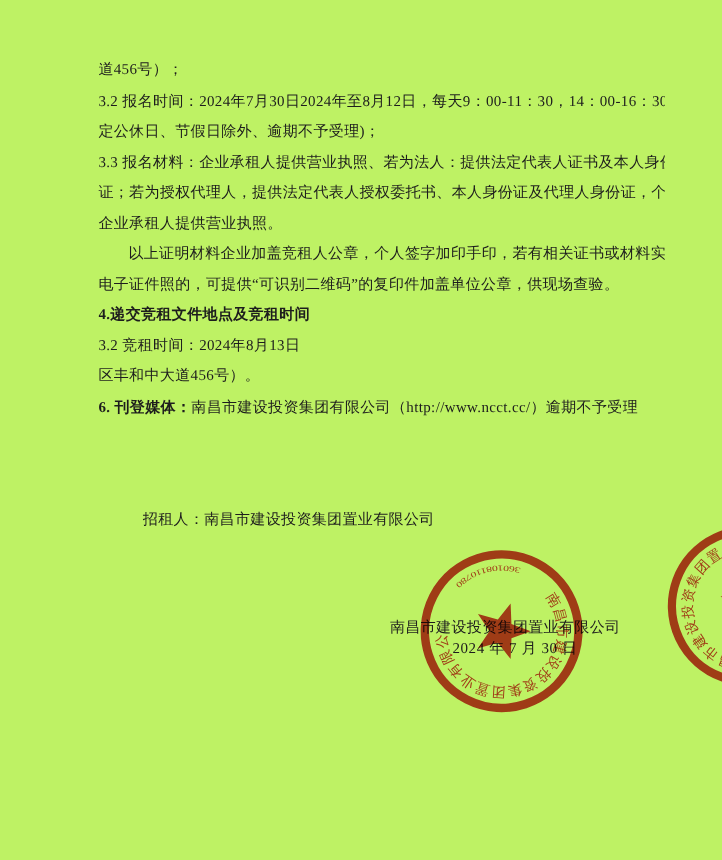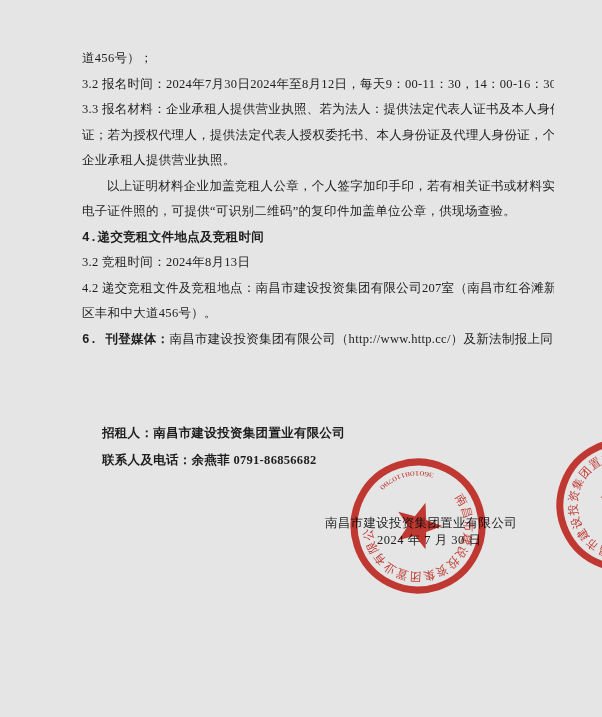--- a/index.html
+++ b/index.html
@@ -1,42 +1,41 @@
 <!DOCTYPE html>
 <html><head>
 <meta charset="utf-8">
 <style>
   html,body{margin:0;padding:0;background:#888;}
   .page{
     position:relative;
     width:602px;height:717px;
     margin:0 auto;
-    background:#e5e5e5;
+    background:#bef264;
     overflow:hidden;
     font-family:"Liberation Serif","DejaVu Serif",serif;
     color:#1d1d1d;
   }
   .doc-body{
     position:absolute;
     left:82px;top:46px;width:472px;
     overflow:hidden;
   }
   .doc-body .line{
     height:25.5px;line-height:25.5px;
     font-size:12.5px;
     white-space:nowrap;overflow:hidden;
     letter-spacing:0.3px;
   }
   .doc-body .line.indent{padding-left:25px;}
-  .bold{font-weight:bold;font-family:Liberation Mono, monospace;}
+  .bold{font-weight:bold;}
   .contact-block{
     position:absolute;
-    left:102px;top:420px;width:420px;
+    left:119px;top:420px;width:420px;
     overflow:hidden;
-    font-weight:bold;
   }
   .contact-block .line{
     height:27px;line-height:27px;
     font-size:12.5px;white-space:nowrap;overflow:hidden;
     letter-spacing:0.3px;
   }
   .sig-company{
     position:absolute;left:325px;top:514px;
     font-size:12.5px;line-height:18px;white-space:nowrap;
     letter-spacing:0.3px;
@@ -56,35 +55,34 @@
   .stamp-edge{left:553px;top:435px;}
 </style>
 </head>
 <body>
 
 <div class="page">
 
   <div class="doc-body" id="doc-body">
       <div class="line"><span>道456号）；</span></div>
       <div class="line"><span>3.2 报名时间：2024年7月30日2024年至8月12日，每天9：00-11：30，14：00-16：30(法</span></div>
+      <div class="line"><span>定公休日、节假日除外、逾期不予受理)；</span></div>
       <div class="line"><span>3.3 报名材料：企业承租人提供营业执照、若为法人：提供法定代表人证书及本人身份</span></div>
       <div class="line"><span>证；若为授权代理人，提供法定代表人授权委托书、本人身份证及代理人身份证，个人</span></div>
       <div class="line"><span>企业承租人提供营业执照。</span></div>
       <div class="line indent"><span>以上证明材料企业加盖竞租人公章，个人签字加印手印，若有相关证书或材料实行</span></div>
       <div class="line"><span>电子证件照的，可提供“可识别二维码”的复印件加盖单位公章，供现场查验。</span></div>
       <div class="line"><span class="bold">4.递交竞租文件地点及竞租时间</span></div>
       <div class="line"><span>3.2 竞租时间：2024年8月13日</span></div>
-      <div class="line"><span>4.2 递交竞租文件及竞租地点：南昌市建设投资集团有限公司207室（南昌市红谷滩新</span></div>
       <div class="line"><span>区丰和中大道456号）。</span></div>
-      <div class="line"><span class="bold">6. 刊登媒体：</span><span>南昌市建设投资集团有限公司（http://www.http.cc/）及新法制报上同</span></div>
+      <div class="line"><span class="bold">6. 刊登媒体：</span><span>南昌市建设投资集团有限公司（http://www.ncct.cc/）逾期不予受理</span></div>
     </div>
 
   <div class="contact-block" id="contact-block">
       <div class="line">招租人：南昌市建设投资集团置业有限公司</div>
-      <div class="line">联系人及电话：余燕菲  0791-86856682</div>
     </div>
 
   <div class="sig-company">南昌市建设投资集团置业有限公司</div>
 
   <div class="sig-date">2024 年 7 月 30 日</div>
 
   <svg width="0" height="0" style="position:absolute" aria-hidden="true">
     <defs>
       <path id="sealTextPath" d="M 26.8,85.7 A 46,46 0 1 1 113.2,85.7" fill="none"></path>
       <path id="sealSerialPath" d="M 39,114.2 A 54,54 0 0 0 101,114.2" fill="none"></path>

